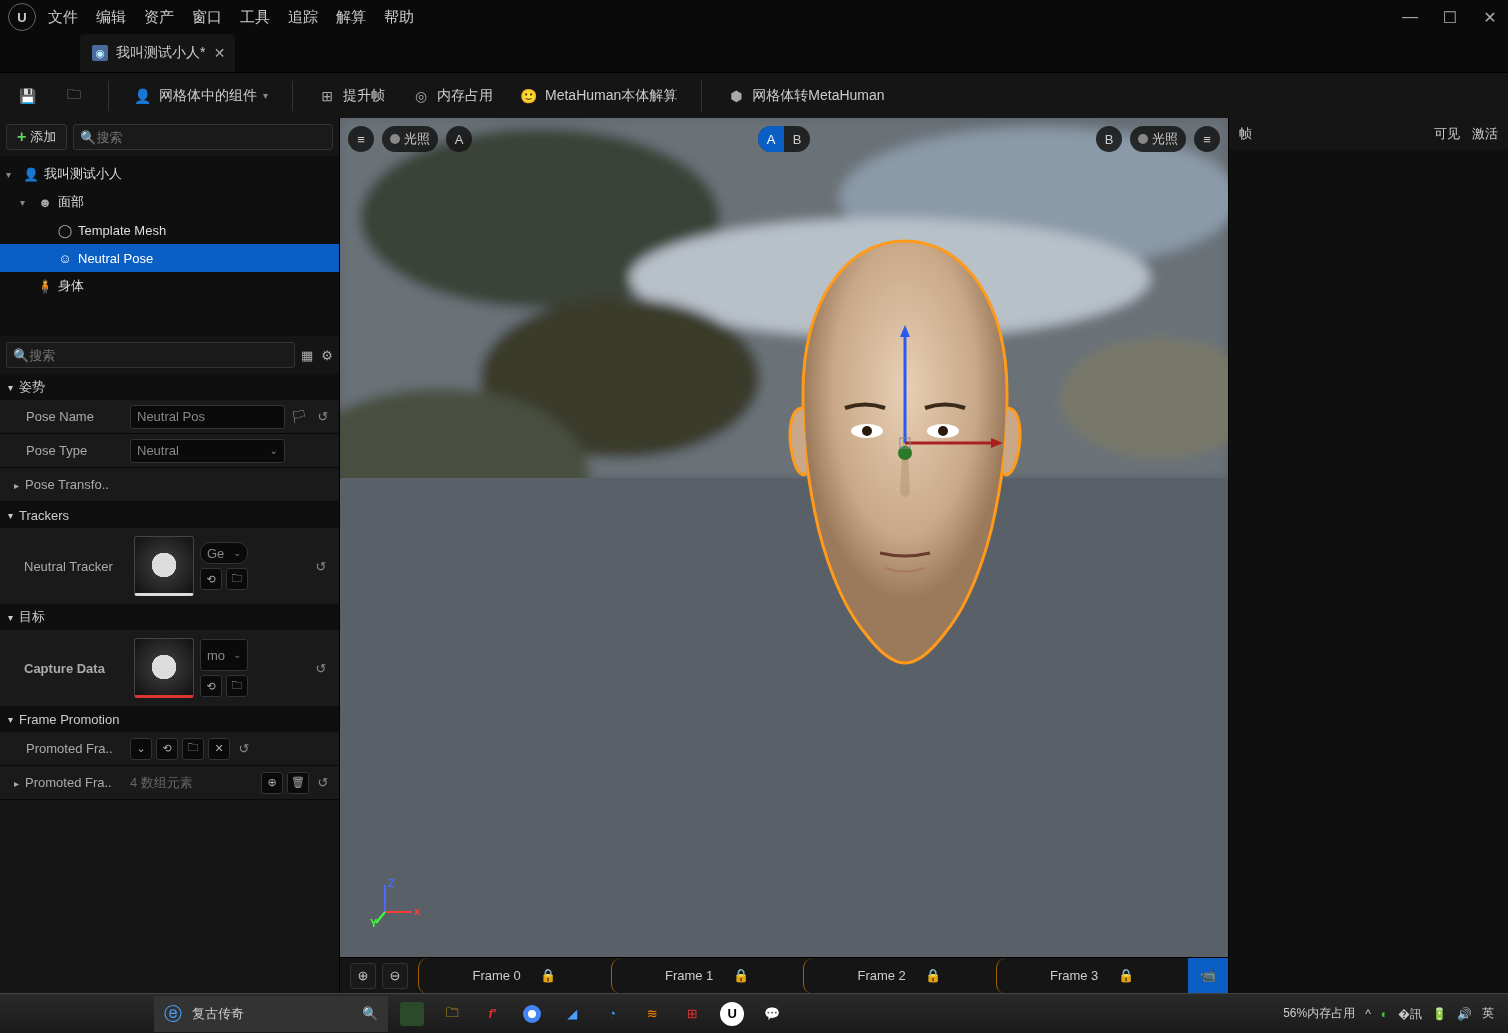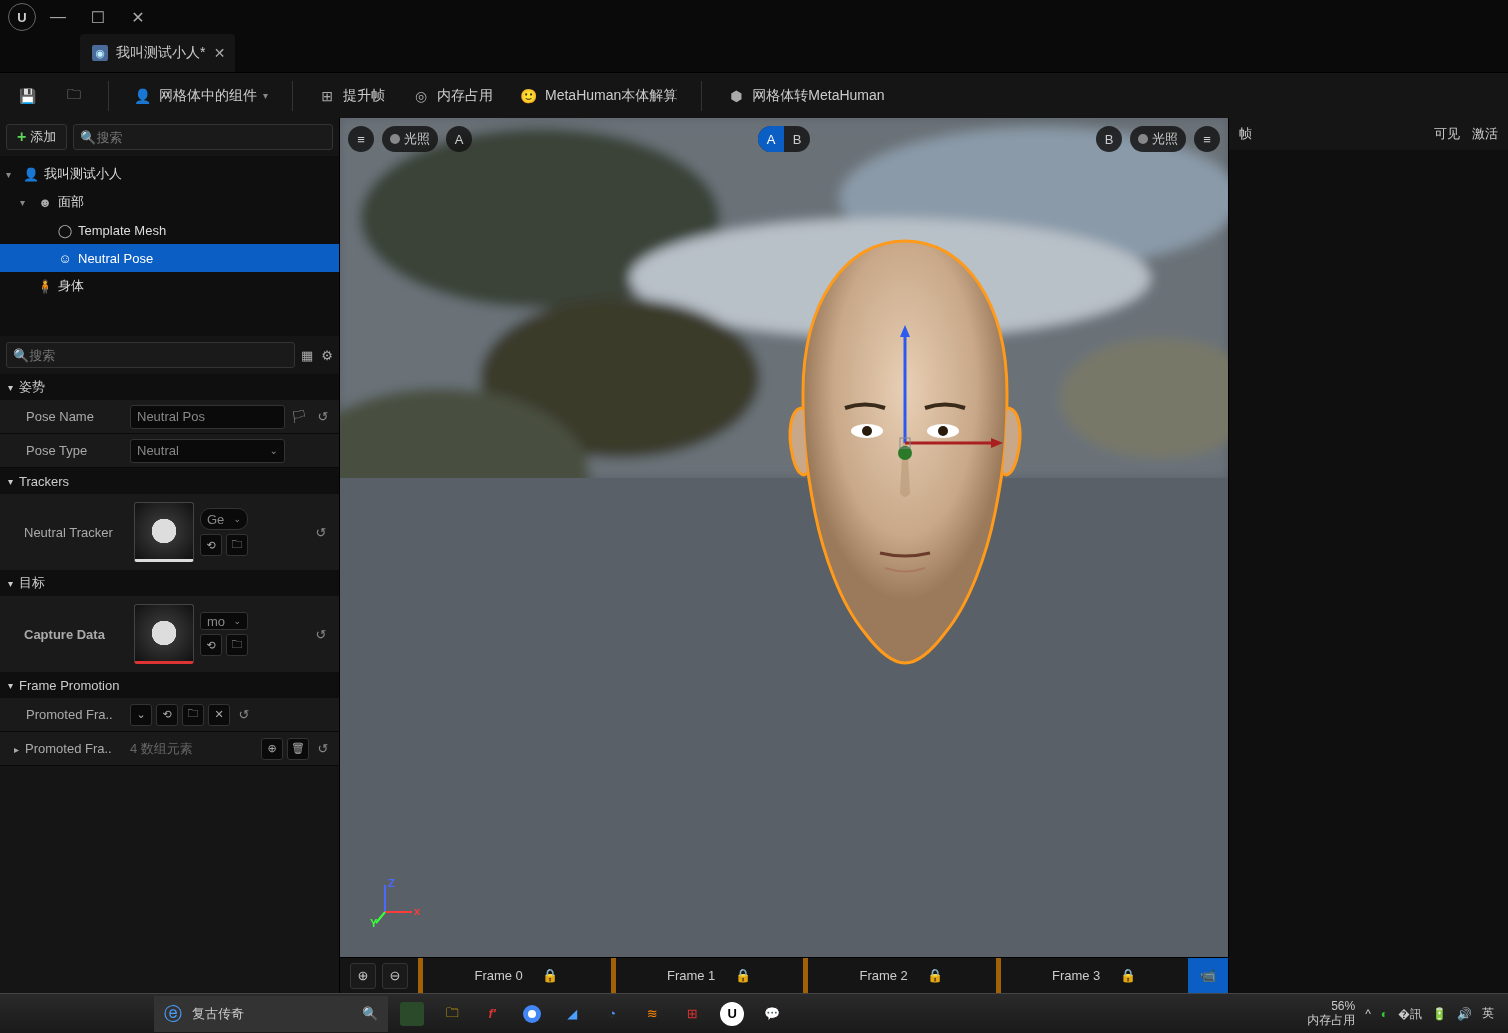--- a/index.html
+++ b/index.html
@@ -55,40 +55,50 @@
 .vp-ab-btn { width:26px; height:26px; display:flex; align-items:center; justify-content:center; color:#ccc; cursor:pointer;}
 .vp-ab-btn.active { background:#0a5ec4; color:#fff;}
 .vp-spacer { flex:1;}
 .gizmo-axes { position:absolute; bottom:30px; left:30px; font-size:12px; font-weight:bold;}
 .right-panel { width:280px; background:#0f0f0f; border-left:1px solid #000;}
 .right-header { height:32px; display:flex; align-items:center; padding:0 10px; gap:12px; color:#ccc; background:#151515;}
 .right-header-spacer { flex:1;}
 .frame-ctrl-btns { display:flex; gap:6px; padding:0 10px;}
 .frame-ctrl { width:26px; height:26px; background:#1a1a1a; border:1px solid #333; border-radius:3px; display:flex; align-items:center; justify-content:center; color:#ccc; cursor:pointer;}
 .frame-slots { flex:1; display:flex;}
-.frame-slot { flex:1; height:36px; display:flex; align-items:center; justify-content:center; gap:20px; color:#ccc; border-left:5px solid #a16207; position:relative;}
+.frame-slot { flex:1; height:36px; display:flex; align-items:center; justify-content:center; gap:20px; color:#ccc; border-left:1px solid #a16207; position:relative;border-radius:10px;}
 .lock-icon { color:#888;}
 .cam-btn { width:40px; height:36px; background:#0a5ec4; display:flex; align-items:center; justify-content:center; color:#fff;}
 .viewport-wrapper { flex:1; display:flex; flex-direction:column; position:relative;}
 .taskbar { position:fixed; bottom:0; left:0; right:0; height:40px; background:linear-gradient(180deg,#2a2a2a,#1a1a1a); display:flex; align-items:center; padding:0 4px; border-top:1px solid #444;}
 .task-search { height:36px; background:#333; display:flex; align-items:center; padding:0 10px; gap:10px; color:#ccc; margin-left:150px;}
 .task-search-text { width:160px;}
 .task-icons { display:flex; gap:16px; padding:0 12px; align-items:center;}
 .task-icon { width:24px; height:24px; border-radius:3px; display:flex; align-items:center; justify-content:center; cursor:pointer;}
 .task-right { margin-left:auto; display:flex; align-items:center; gap:10px; padding-right:10px; color:#ccc; font-size:12px;}
-.mem-box { display:flex; flex-direction:column; align-items:flex-end; line-height:1.1;}
+.mem-box { display:flex; flex-direction:row; align-items:flex-start; line-height:1.1;}
 svg { display:block;}
 </style>
 </head>
 <body>
 
 <div class="titlebar">
   <div class="ue-logo-outer">
       <div class="ue-logo">U</div>
     </div>
+  <div class="menu">
+    <span class="menu-item">文件</span>
+    <span class="menu-item">编辑</span>
+    <span class="menu-item">资产</span>
+    <span class="menu-item">窗口</span>
+    <span class="menu-item">工具</span>
+    <span class="menu-item">追踪</span>
+    <span class="menu-item">解算</span>
+    <span class="menu-item">帮助</span>
+  </div>
   <div class="win-controls">
     <span class="win-btn">—</span>
     <span class="win-btn">☐</span>
     <span class="win-btn">✕</span>
   </div>
 </div>
 
 <div class="tabbar">
   <div class="tab">
     <span class="tab-icon">◉</span>
@@ -200,20 +210,24 @@
       <div class="prop-row">
         <div class="prop-label">Pose Type</div>
         <div class="prop-value">
             <div class="prop-input">
               <span>Neutral</span>
               <span style="font-size:10px;">⌄</span>
             </div>
             <span class="reset-btn"></span>
             <span class="reset-btn"></span>
           </div>
+      </div>
+      <div class="prop-row">
+        <div class="prop-label" style="padding-left:14px;"><span style="font-size:10px;margin-right:6px;">▸</span><span>Pose Transfo..</span></div>
+        <div class="prop-value"></div>
       </div>
 
       <div class="prop-section-header">
           <span style="font-size:10px;">▾</span>
           <span>Trackers</span>
         </div>
       <div class="prop-slot" style="background:#1a1a1a;">
         <div class="prop-label" style="width:120px;padding-left:16px;">Neutral Tracker</div>
         <div class="slot-thumb" style="border-bottom-color:#ddd;"></div>
         <div class="slot-controls">
@@ -233,21 +247,21 @@
 
       <div class="prop-section-header">
           <span style="font-size:10px;">▾</span>
           <span>目标</span>
         </div>
       <div class="prop-slot" style="background:#1a1a1a;">
         <div class="prop-label" style="width:120px;padding-left:16px;font-weight:bold;">Capture Data</div>
         <div class="slot-thumb" style="border-bottom-color:#d33;"></div>
         <div class="slot-controls">
           <div class="slot-ctrl-row">
-              <div class="prop-input" style="width:40px;height:18px;text-align:center;">
+              <div class="prop-input" style="width:40px;height:32px;text-align:center;">
                 <span>mo</span>
                 <span style="font-size:9px;">⌄</span>
               </div>
             </div>
           <div class="slot-ctrl-row">
               <div class="mini-btn">⟲</div>
               <div class="mini-btn">🗀</div>
             </div>
         </div>
         <span class="reset-btn" style="margin-left:auto;">↺</span>

